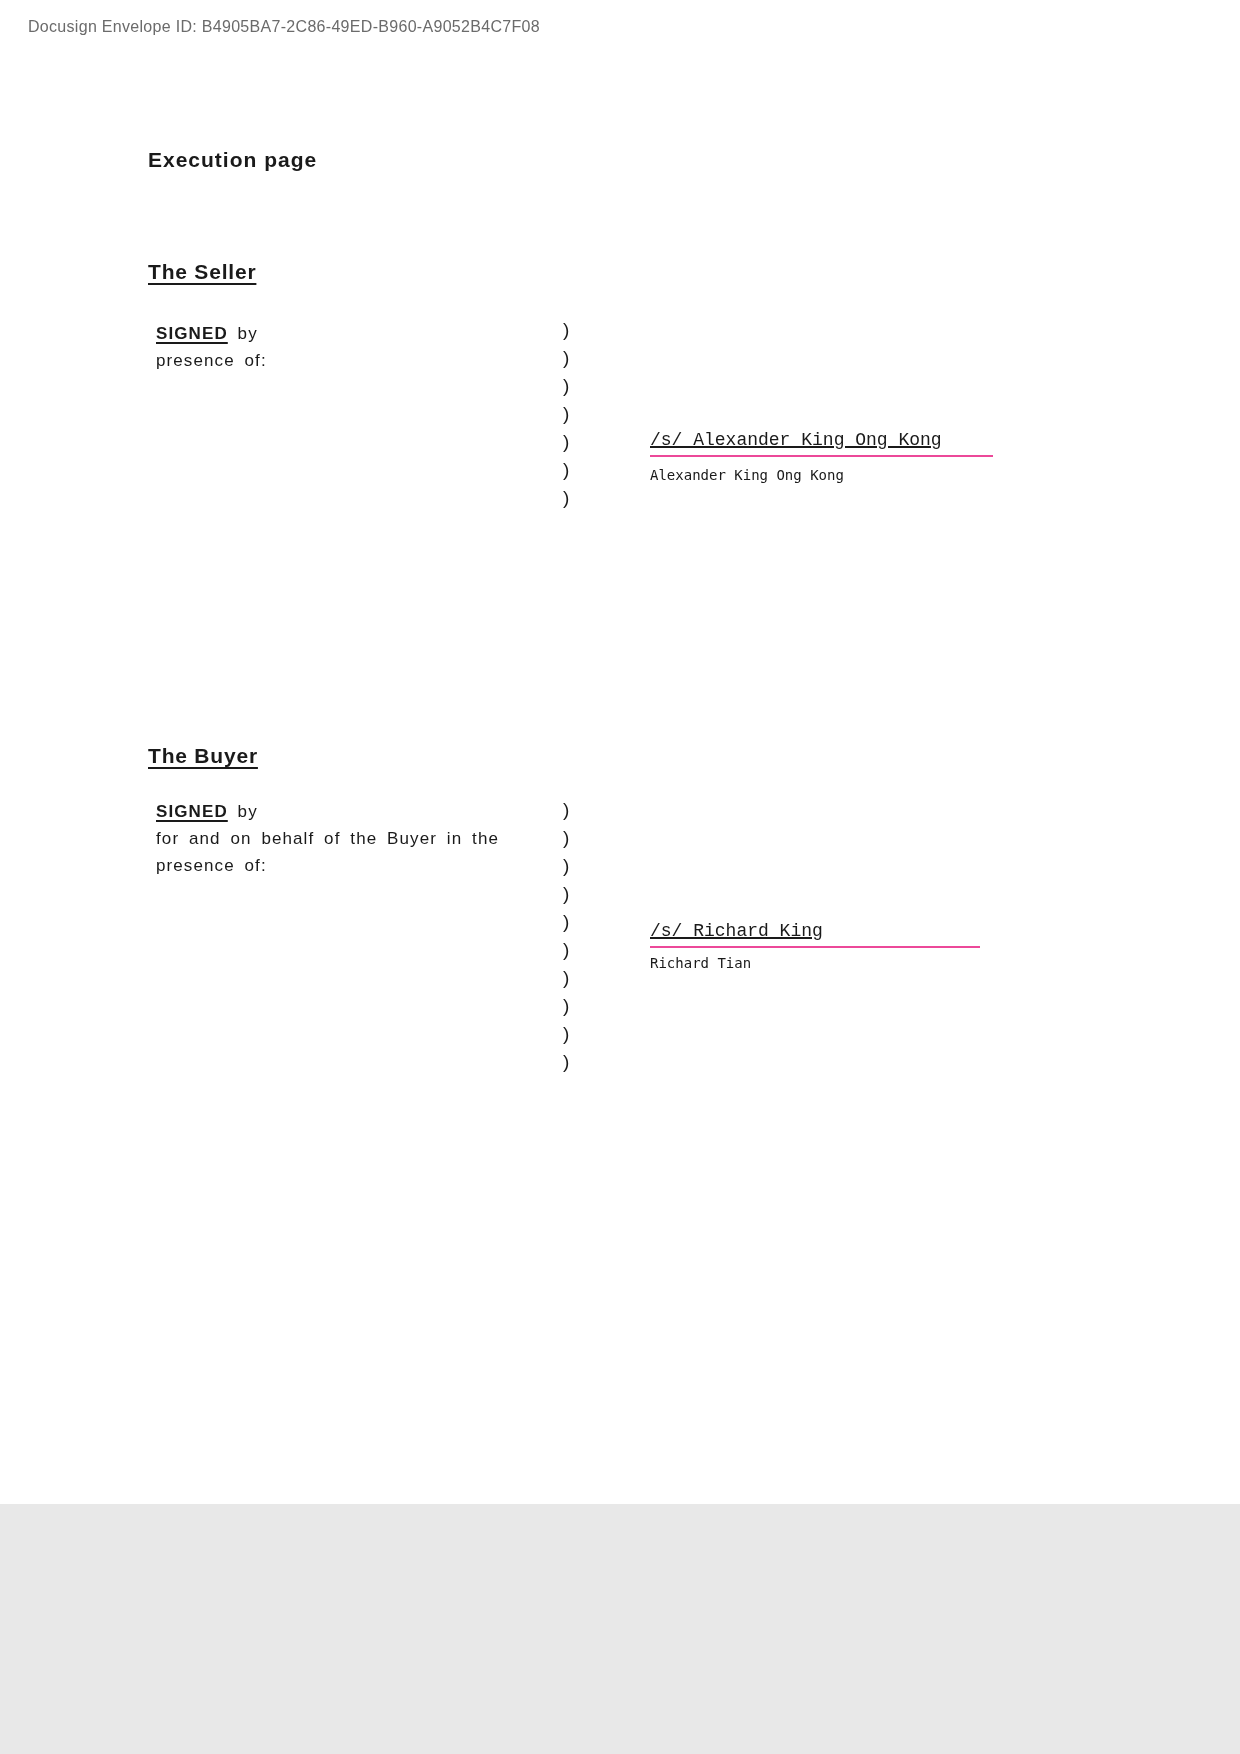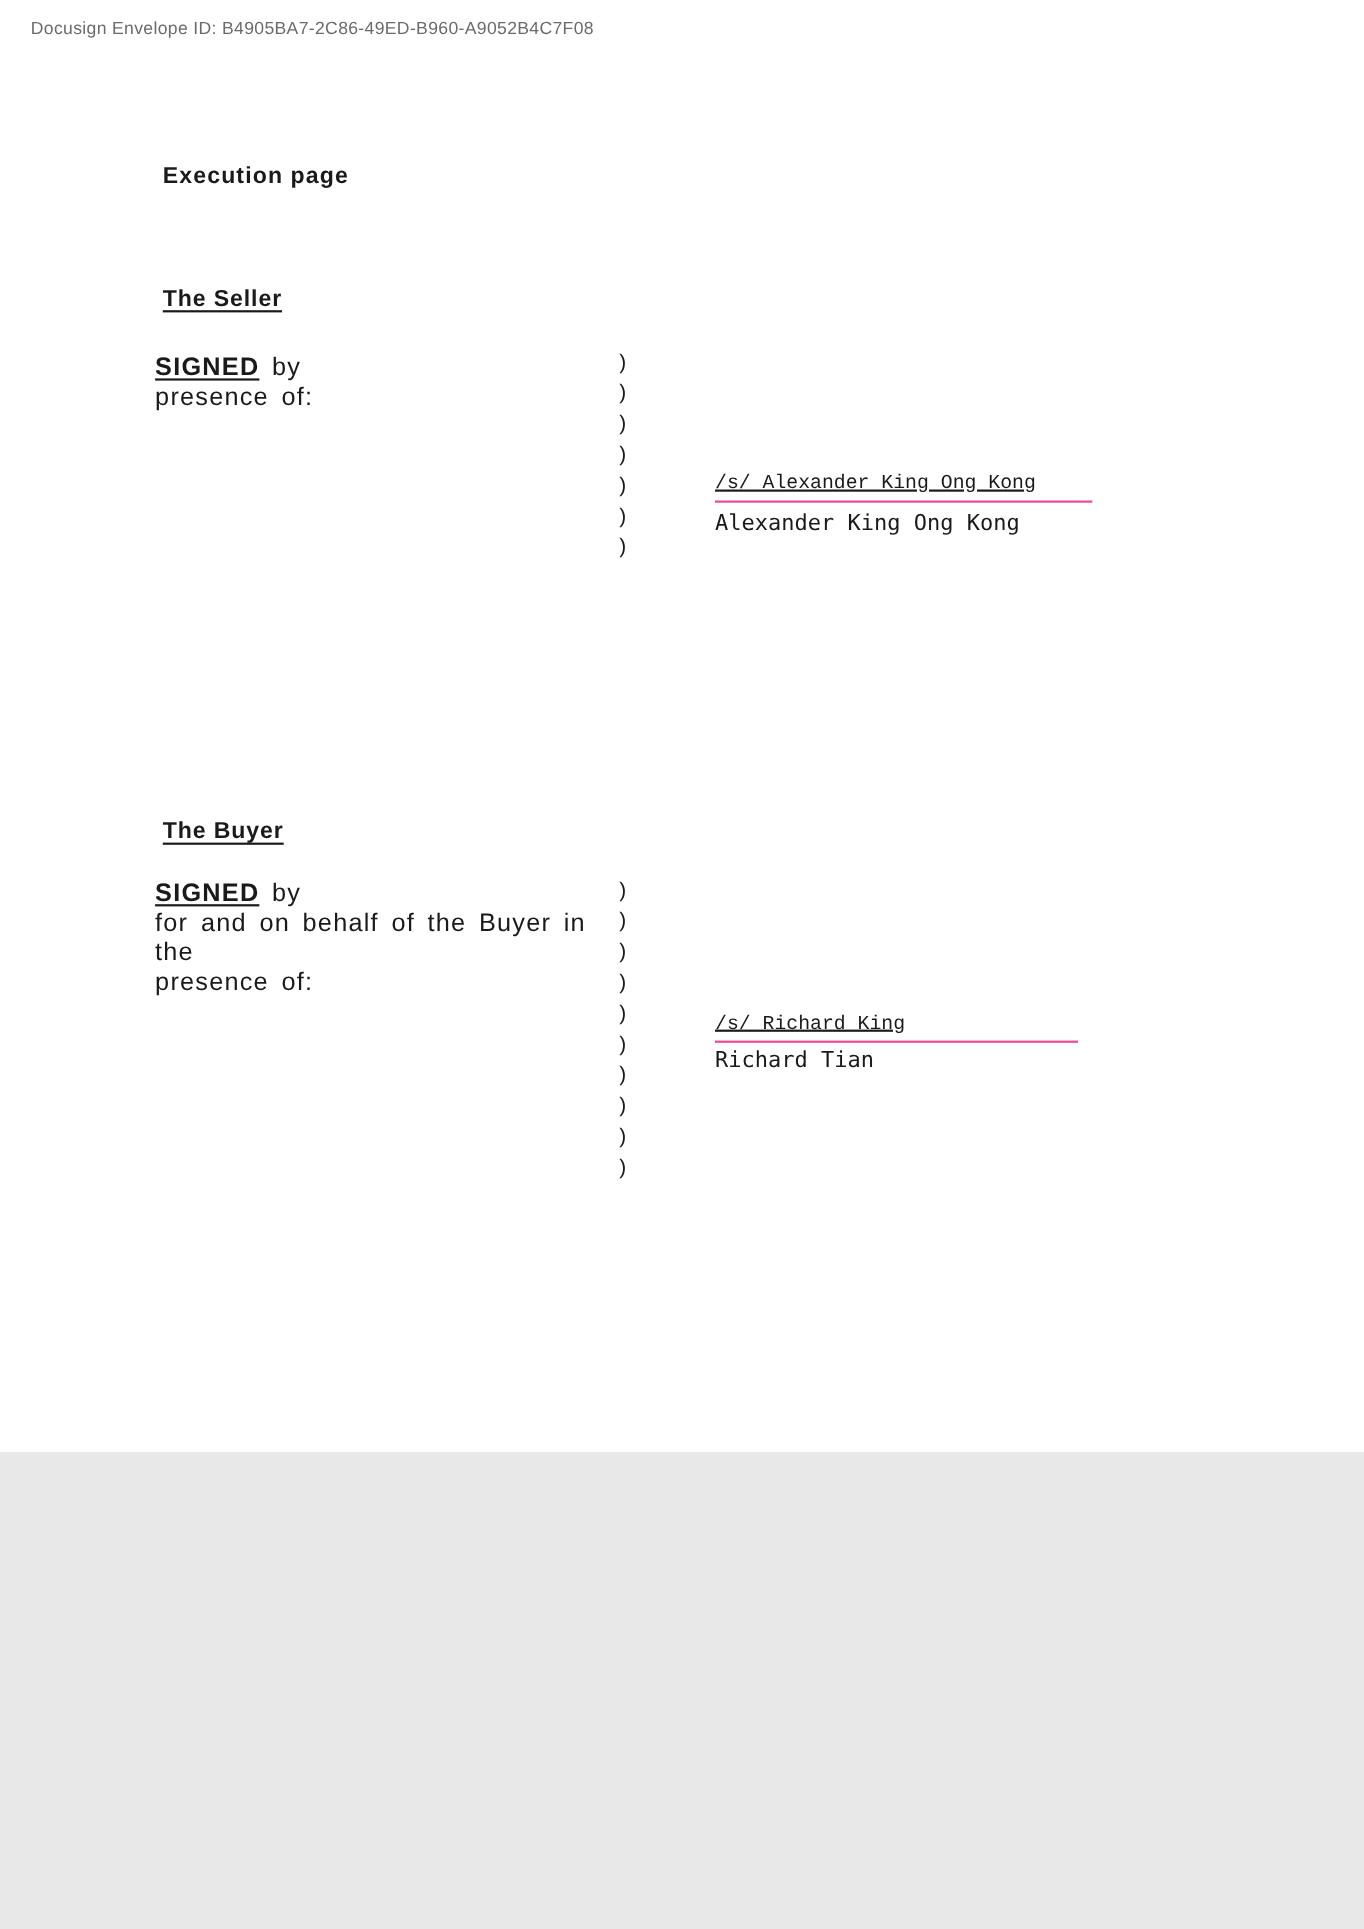--- a/index.html
+++ b/index.html
@@ -1,19 +1,19 @@
 <!DOCTYPE html>
 <html><head>
 <meta charset="utf-8">
 <style>
   html,body{margin:0;padding:0;background:#e8e8e8;}
   .page{
     position:relative;
     width:1240px;
-    height:1320px;
+    height:1504px;
     margin:0 auto;
     background:#ffffff;
     font-family:"Liberation Sans", sans-serif;
     color:#1a1a1a;
     overflow:hidden;
   }
   .docusign-id{
     position:absolute; left:28px; top:18px;
     font-size:16px; color:#6b6b6b; letter-spacing:0.3px;
   }
@@ -24,22 +24,22 @@
   }
   .party-heading{
     position:absolute; left:148px;
     font-size:21px; font-weight:bold; letter-spacing:0.8px;
     text-decoration:underline; text-decoration-thickness:2px; text-underline-offset:4px;
     margin:0;
   }
   .seller-heading{ top:260px; }
   .buyer-heading{ top:744px; }
   .signed-block{
-    position:absolute; left:141px; width:430px;
-    font-size:23px; line-height:27px;
+    position:absolute; left:156px; width:430px;
+    font-size:17px; line-height:27px;
     letter-spacing:1.1px; word-spacing:4px;
   }
   .seller-signed{ top:320px; }
   .buyer-signed{ top:798px; }
   .signed-word{
     font-weight:bold; text-decoration:underline;
     text-decoration-thickness:2px; text-underline-offset:3px;
   }
   .paren-col{
     position:absolute; left:563px;
@@ -58,21 +58,21 @@
   }
   .seller-sig{ top:430px; width:343px; }
   .buyer-sig{ top:921px; width:330px; }
   .sig-text{
     text-decoration:underline;
     text-decoration-thickness:1.5px;
   }
   .sig-name{
     position:absolute; left:650px;
     font-family:"DejaVu Sans Mono", monospace;
-    font-size:20px; line-height:21px;
+    font-size:14px; line-height:21px;
     white-space:nowrap;
   }
   .seller-name{ top:465px; }
   .buyer-name{ top:953px; }
   .page-number{
     position:absolute; left:0; top:1641px; width:100%;
     text-align:center; font-size:15px; letter-spacing:0.5px;
   }
 </style>
 </head>

